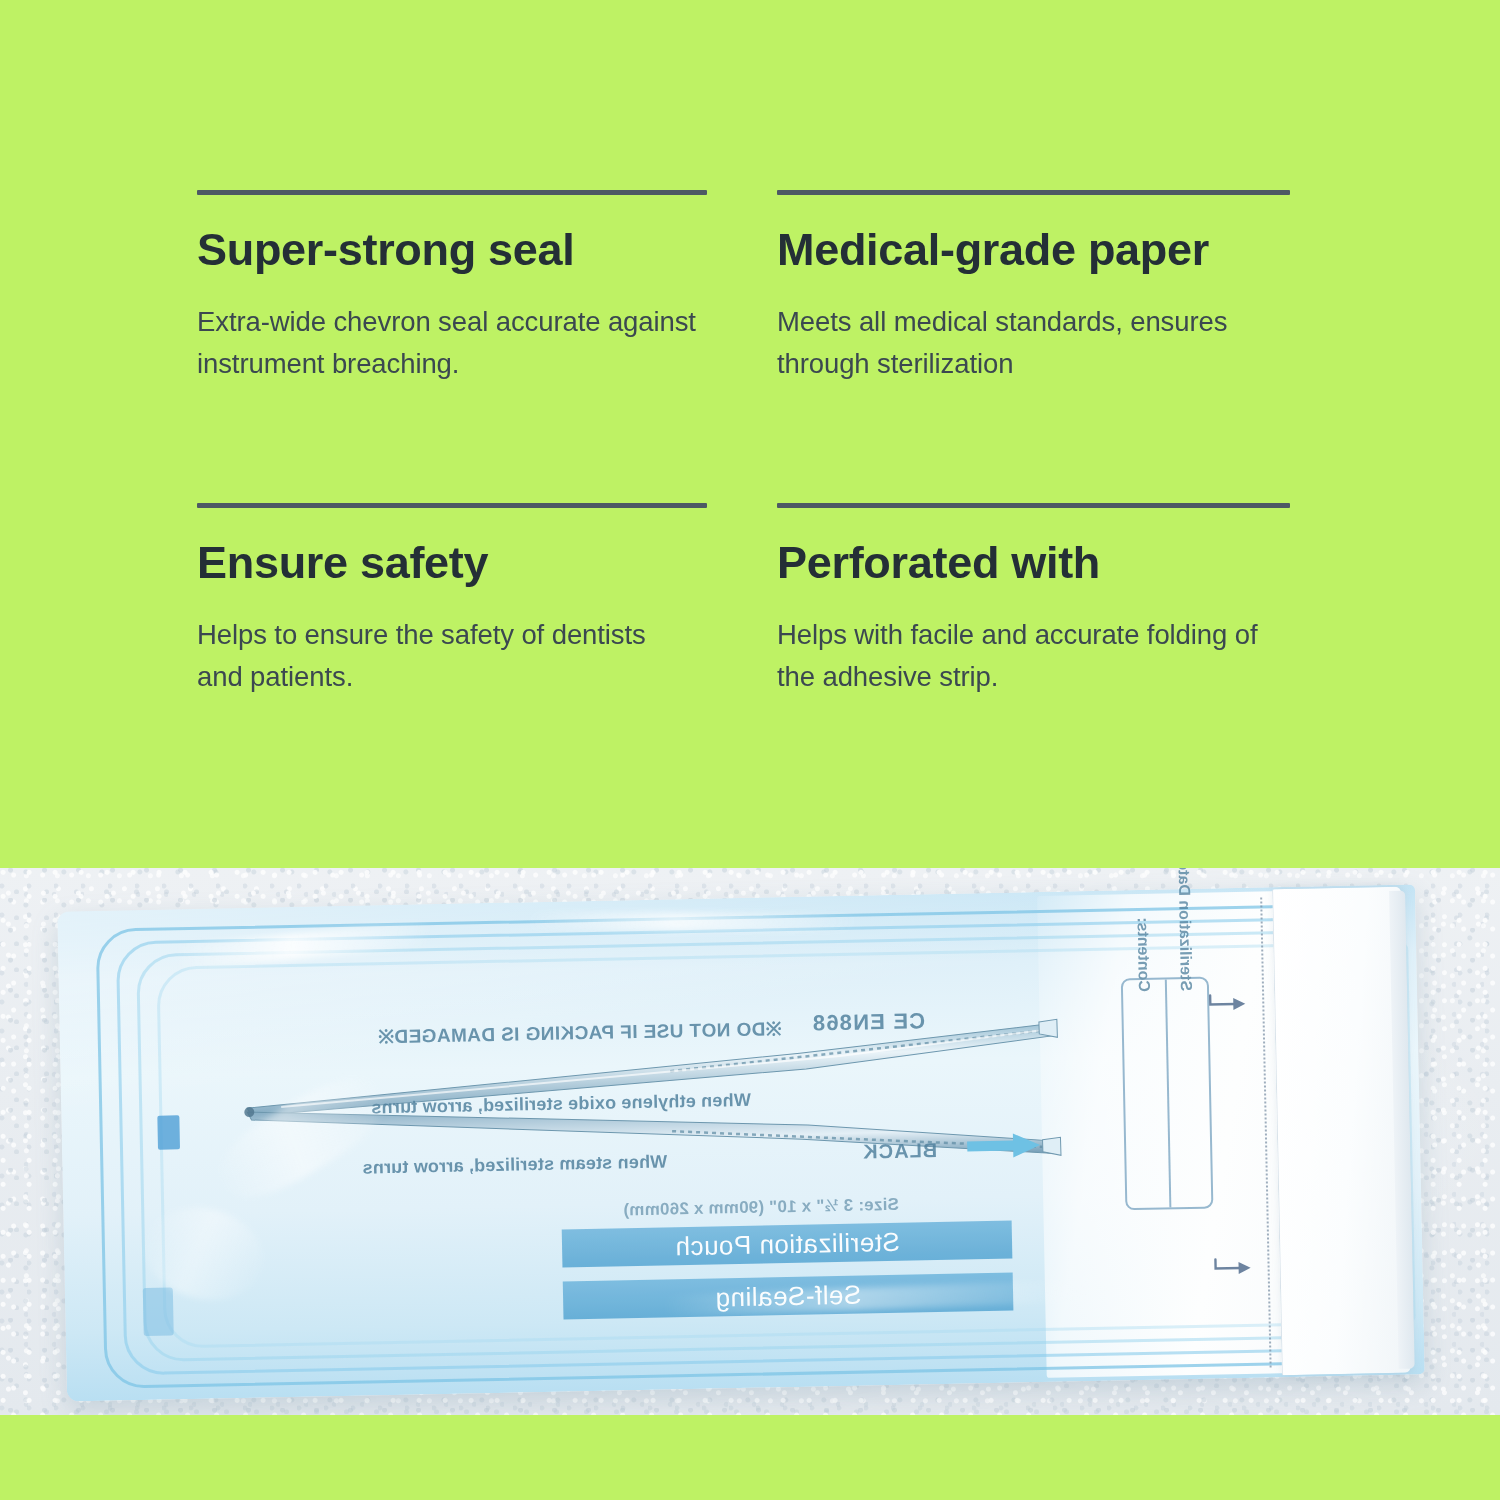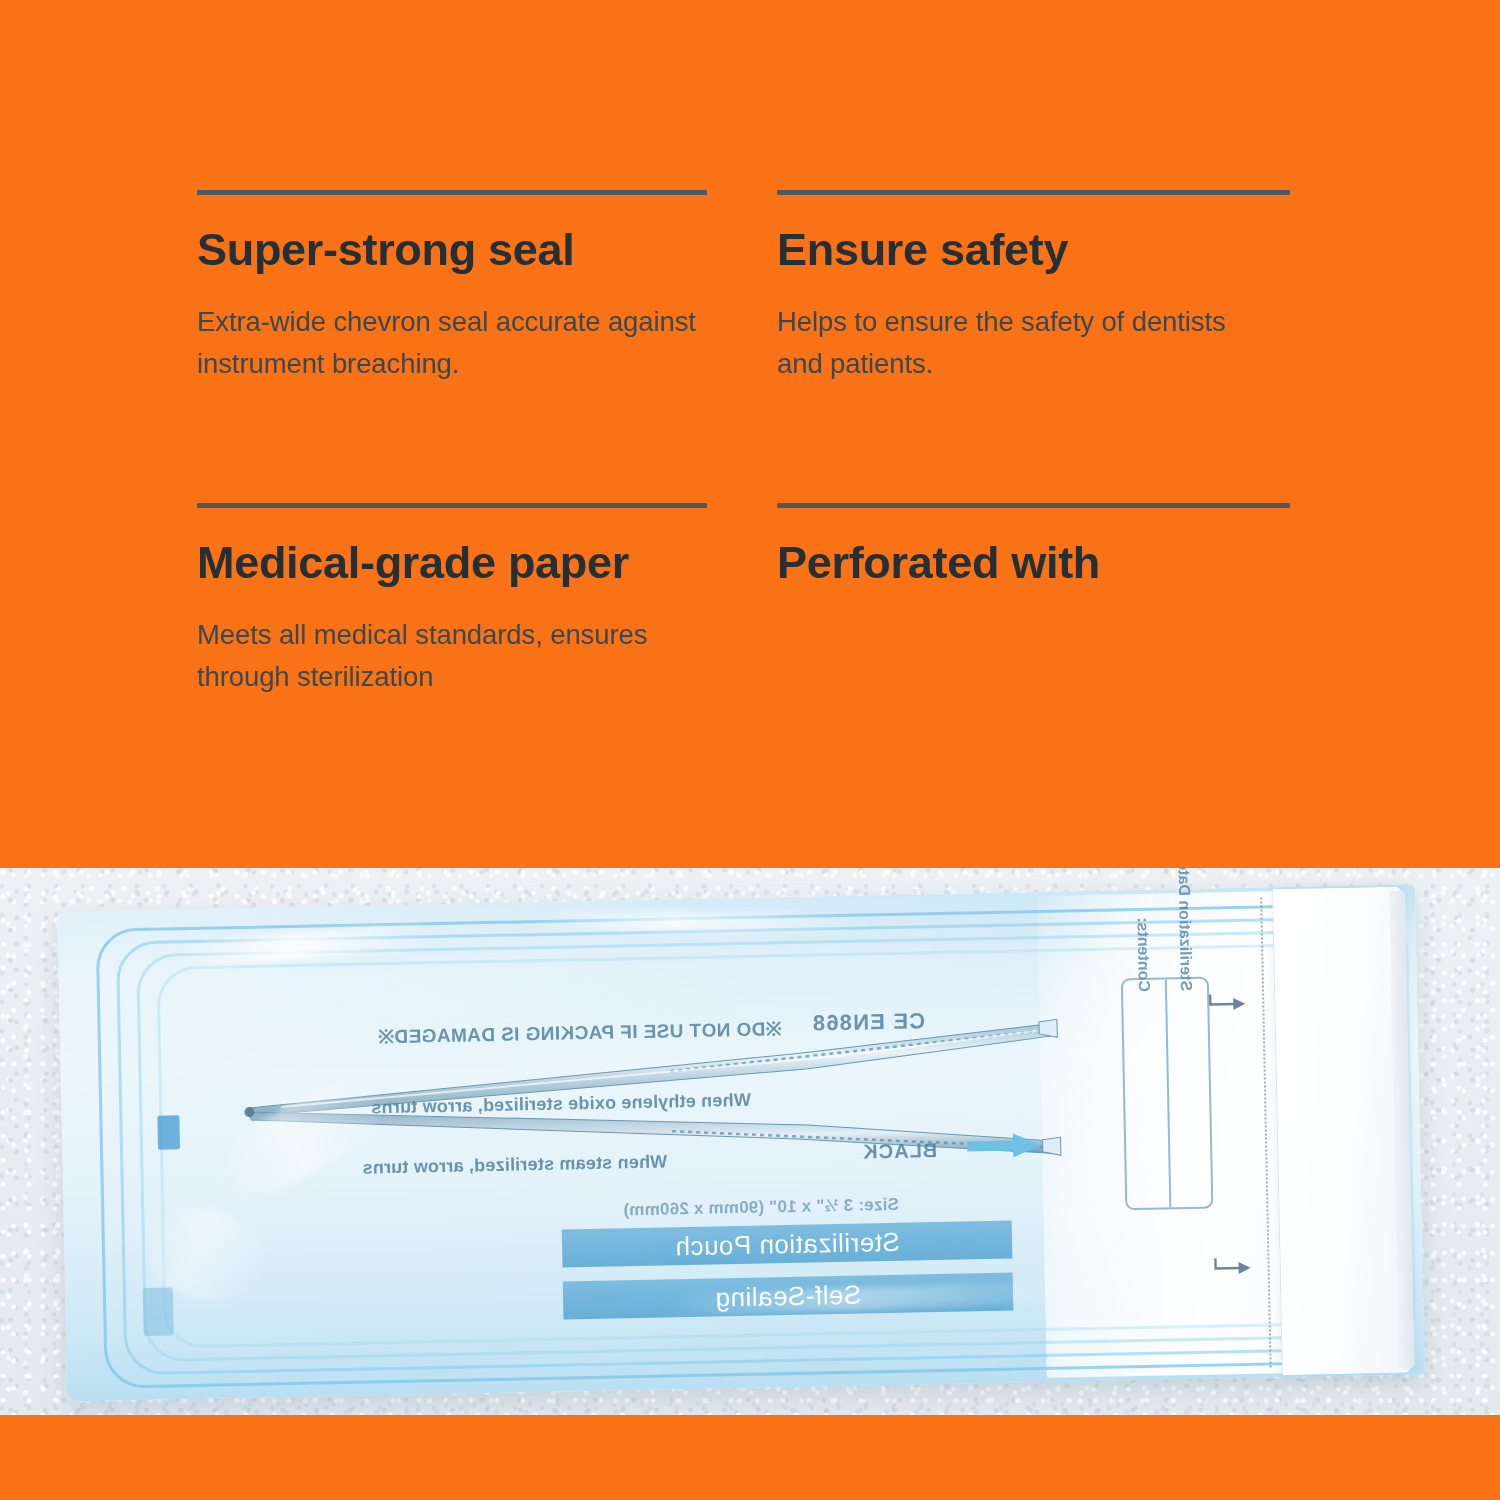--- a/index.html
+++ b/index.html
@@ -13,21 +13,21 @@
     overflow: hidden;
     background: #e8f2fc;
     font-family: "Liberation Sans", sans-serif;
     -webkit-font-smoothing: antialiased;
   }
 
   .page {
     position: relative;
     width: 1500px;
     height: 1500px;
-    background: #f97316;
+    background: #bef264;
   }
 
   
   .features {
     position: absolute;
     left: 197px;
     top: 190px;
     width: 1093px;
     display: grid;
     grid-template-columns: 510px 1fr;
@@ -294,33 +294,34 @@
   <div class="features">
 
     <div class="feature">
       <div class="feature-rule"></div>
       <h2 class="feature-title">Super-strong seal</h2>
       <p class="feature-desc">Extra-wide chevron seal accurate against instrument breaching.</p>
     </div>
 
     <div class="feature">
       <div class="feature-rule"></div>
+      <h2 class="feature-title">Medical-grade paper</h2>
+      <p class="feature-desc">Meets all medical standards, ensures through sterilization</p>
+    </div>
+
+    <div class="feature">
+      <div class="feature-rule"></div>
       <h2 class="feature-title">Ensure safety</h2>
       <p class="feature-desc">Helps to ensure the safety of dentists and patients.</p>
     </div>
 
     <div class="feature">
       <div class="feature-rule"></div>
-      <h2 class="feature-title">Medical-grade paper</h2>
-      <p class="feature-desc">Meets all medical standards, ensures through sterilization</p>
-    </div>
-
-    <div class="feature">
-      <div class="feature-rule"></div>
       <h2 class="feature-title">Perforated with</h2>
+      <p class="feature-desc">Helps with facile and accurate folding of the adhesive strip.</p>
     </div>
 
   </div>
 
   <div class="photo">
     <div class="photo-texture"></div>
 
     <div class="pouch">
       <div class="pouch-film"></div>
 

